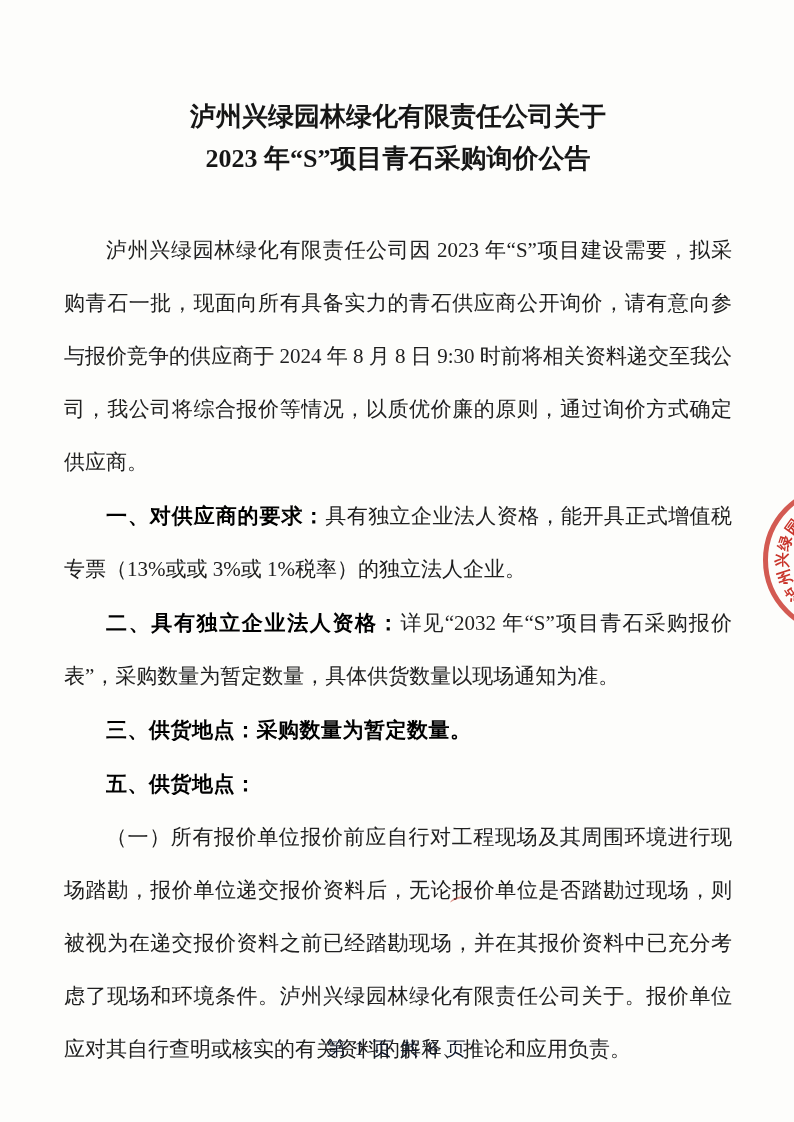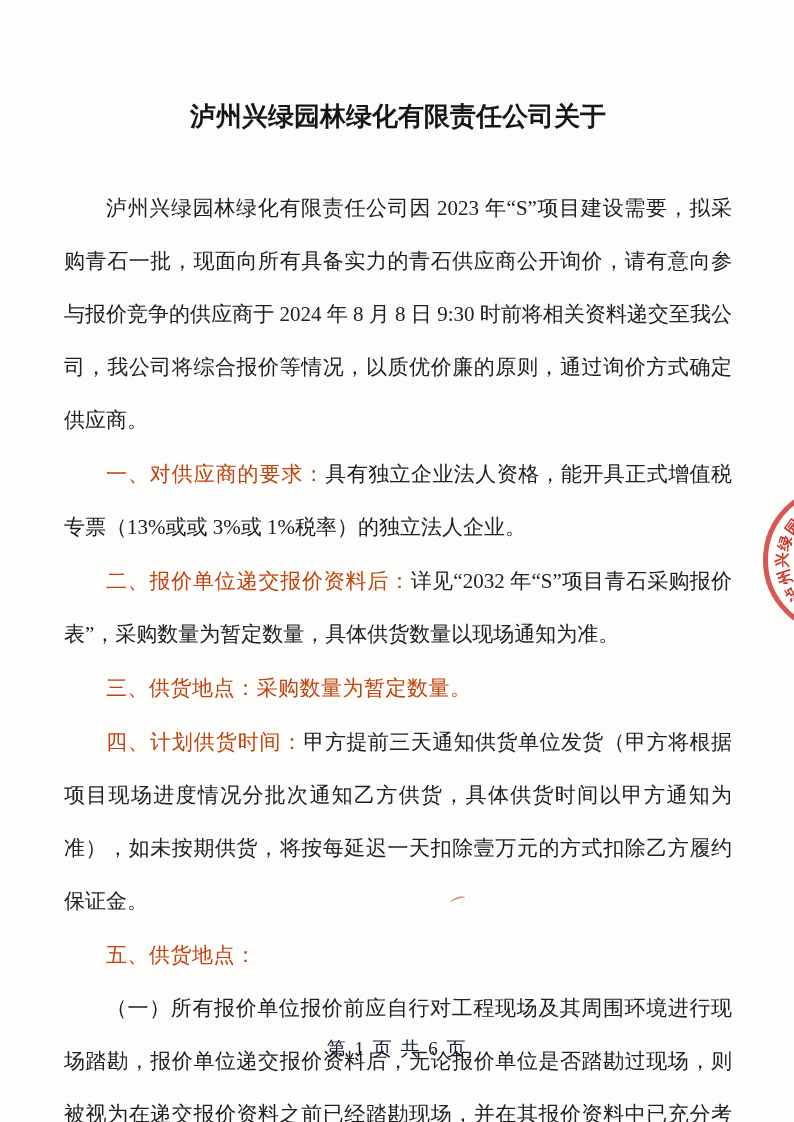--- a/index.html
+++ b/index.html
@@ -37,22 +37,22 @@
     line-height: 53px;
     text-align: justify;
     color: #202020;
   }
   .doc-body p {
     margin: 0;
     text-indent: 2em;
   }
   .doc-body b {
     font-family: "Liberation Sans", "DejaVu Sans", sans-serif;
-    font-weight: 400;
-    color: #c2410c;
+    font-weight: 700;
+    color: #000000;
     letter-spacing: 0.5px;
   }
   .footer {
     position: absolute;
     left: 0;
     right: 0;
     top: 1036px;
     text-align: center;
     font-size: 19px;
     letter-spacing: 2px;
@@ -93,29 +93,29 @@
   }
 </style>
 </head>
 <body>
 
 <div class="page">
 
   <div class="content">
     <div class="title">
       <div>泸州兴绿园林绿化有限责任公司关于</div>
+      <div>2023 年“S”项目青石采购询价公告</div>
     </div>
 
     <div class="doc-body">
 
     <p><span>泸州兴绿园林绿化有限责任公司因 2023 年“S”项目建设需要，拟采购青石一批，现面向所有具备实力的青石供应商公开询价，请有意向参与报价竞争的供应商于 2024 年 8 月 8 日 9:30 时前将相关资料递交至我公司，我公司将综合报价等情况，以质优价廉的原则，通过询价方式确定供应商。</span></p>
         <p><b>一、对供应商的要求：</b><span>具有独立企业法人资格，能开具正式增值税专票（13%或或 3%或 1%税率）的独立法人企业。</span></p>
-        <p><b>二、报价单位递交报价资料后：</b><span>详见“2032 年“S”项目青石采购报价表”，采购数量为暂定数量，具体供货数量以现场通知为准。</span></p>
+        <p><b>二、具有独立企业法人资格：</b><span>详见“2032 年“S”项目青石采购报价表”，采购数量为暂定数量，具体供货数量以现场通知为准。</span></p>
         <p><b>三、供货地点：采购数量为暂定数量。</b></p>
-        <p><b>四、计划供货时间：</b><span>甲方提前三天通知供货单位发货（甲方将根据项目现场进度情况分批次通知乙方供货，具体供货时间以甲方通知为准），如未按期供货，将按每延迟一天扣除壹万元的方式扣除乙方履约保证金。</span></p>
         <p><b>五、供货地点：</b></p>
         <p><span>（一）所有报价单位报价前应自行对工程现场及其周围环境进行现场踏勘，报价单位递交报价资料后，无论报价单位是否踏勘过现场，则被视为在递交报价资料之前已经踏勘现场，并在其报价资料中已充分考虑了现场和环境条件。泸州兴绿园林绿化有限责任公司关于。报价单位应对其自行查明或核实的有关资料的解释、推论和应用负责。</span></p>
       </div>
   </div>
 
   <div class="seal">
 
   <span class="seal-char" style="color: rgb(201, 54, 44); left: 16.695px; top: 94.916px; transform: rotate(-126deg);">泸</span>
       <span class="seal-char" style="color: rgb(201, 54, 44); left: 8.74084px; top: 79.305px; transform: rotate(-108deg);">州</span>
       <span class="seal-char" style="color: rgb(201, 54, 44); left: 6px; top: 62px; transform: rotate(-90deg);">兴</span>

